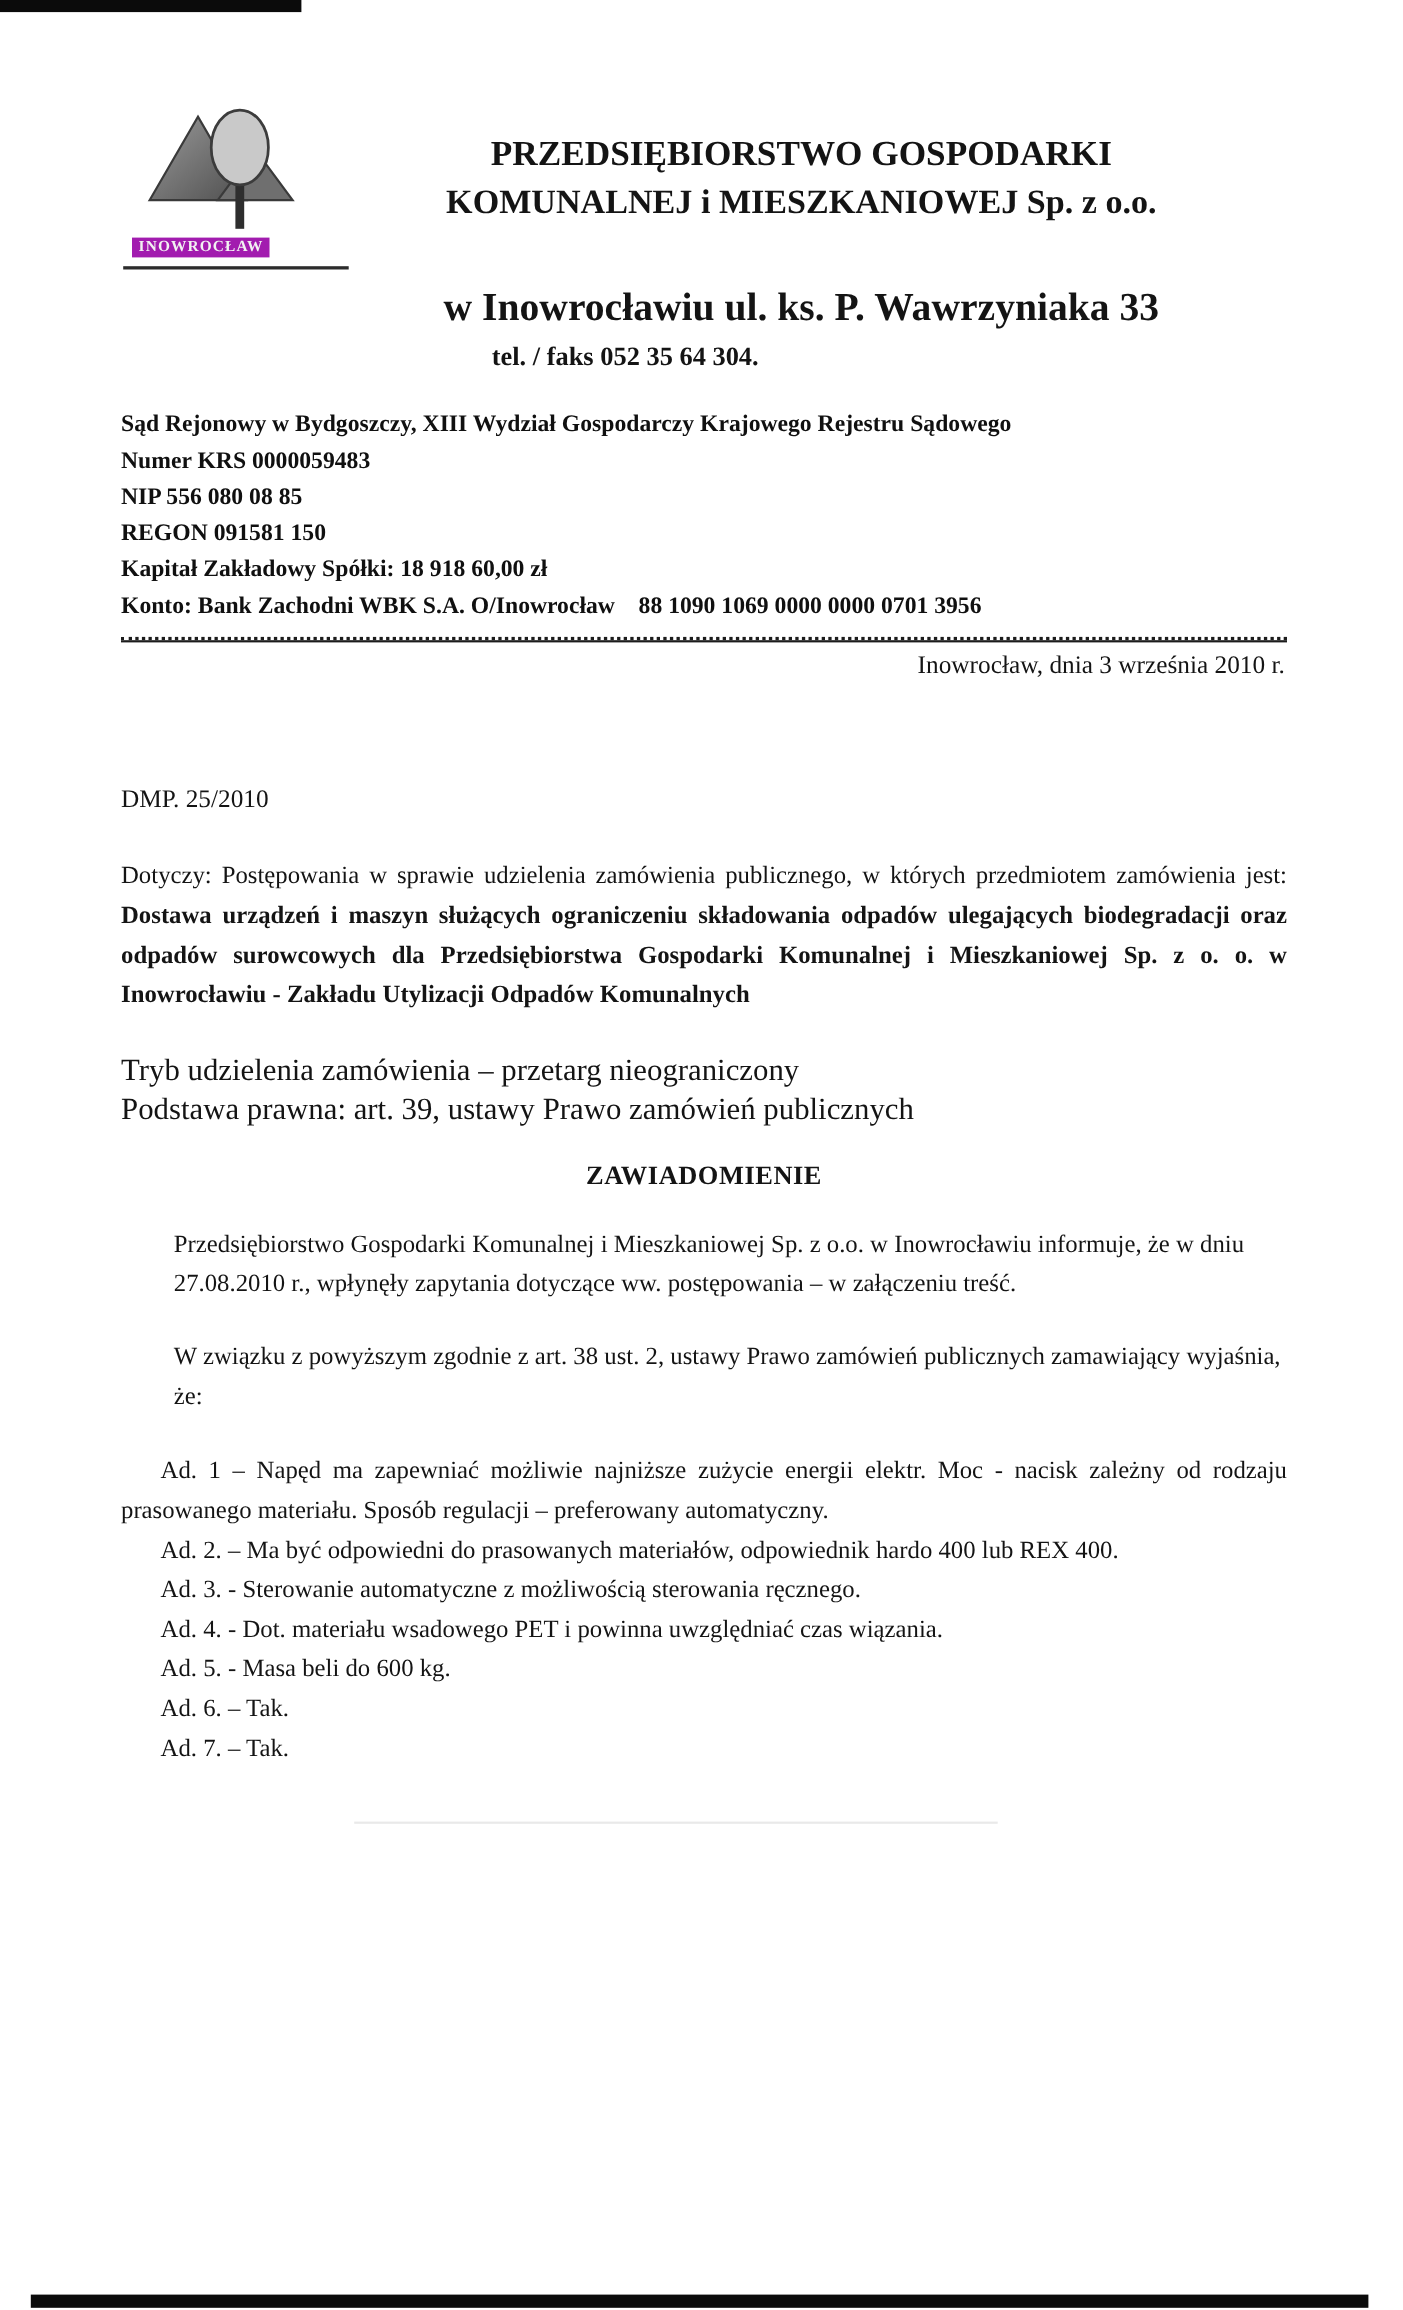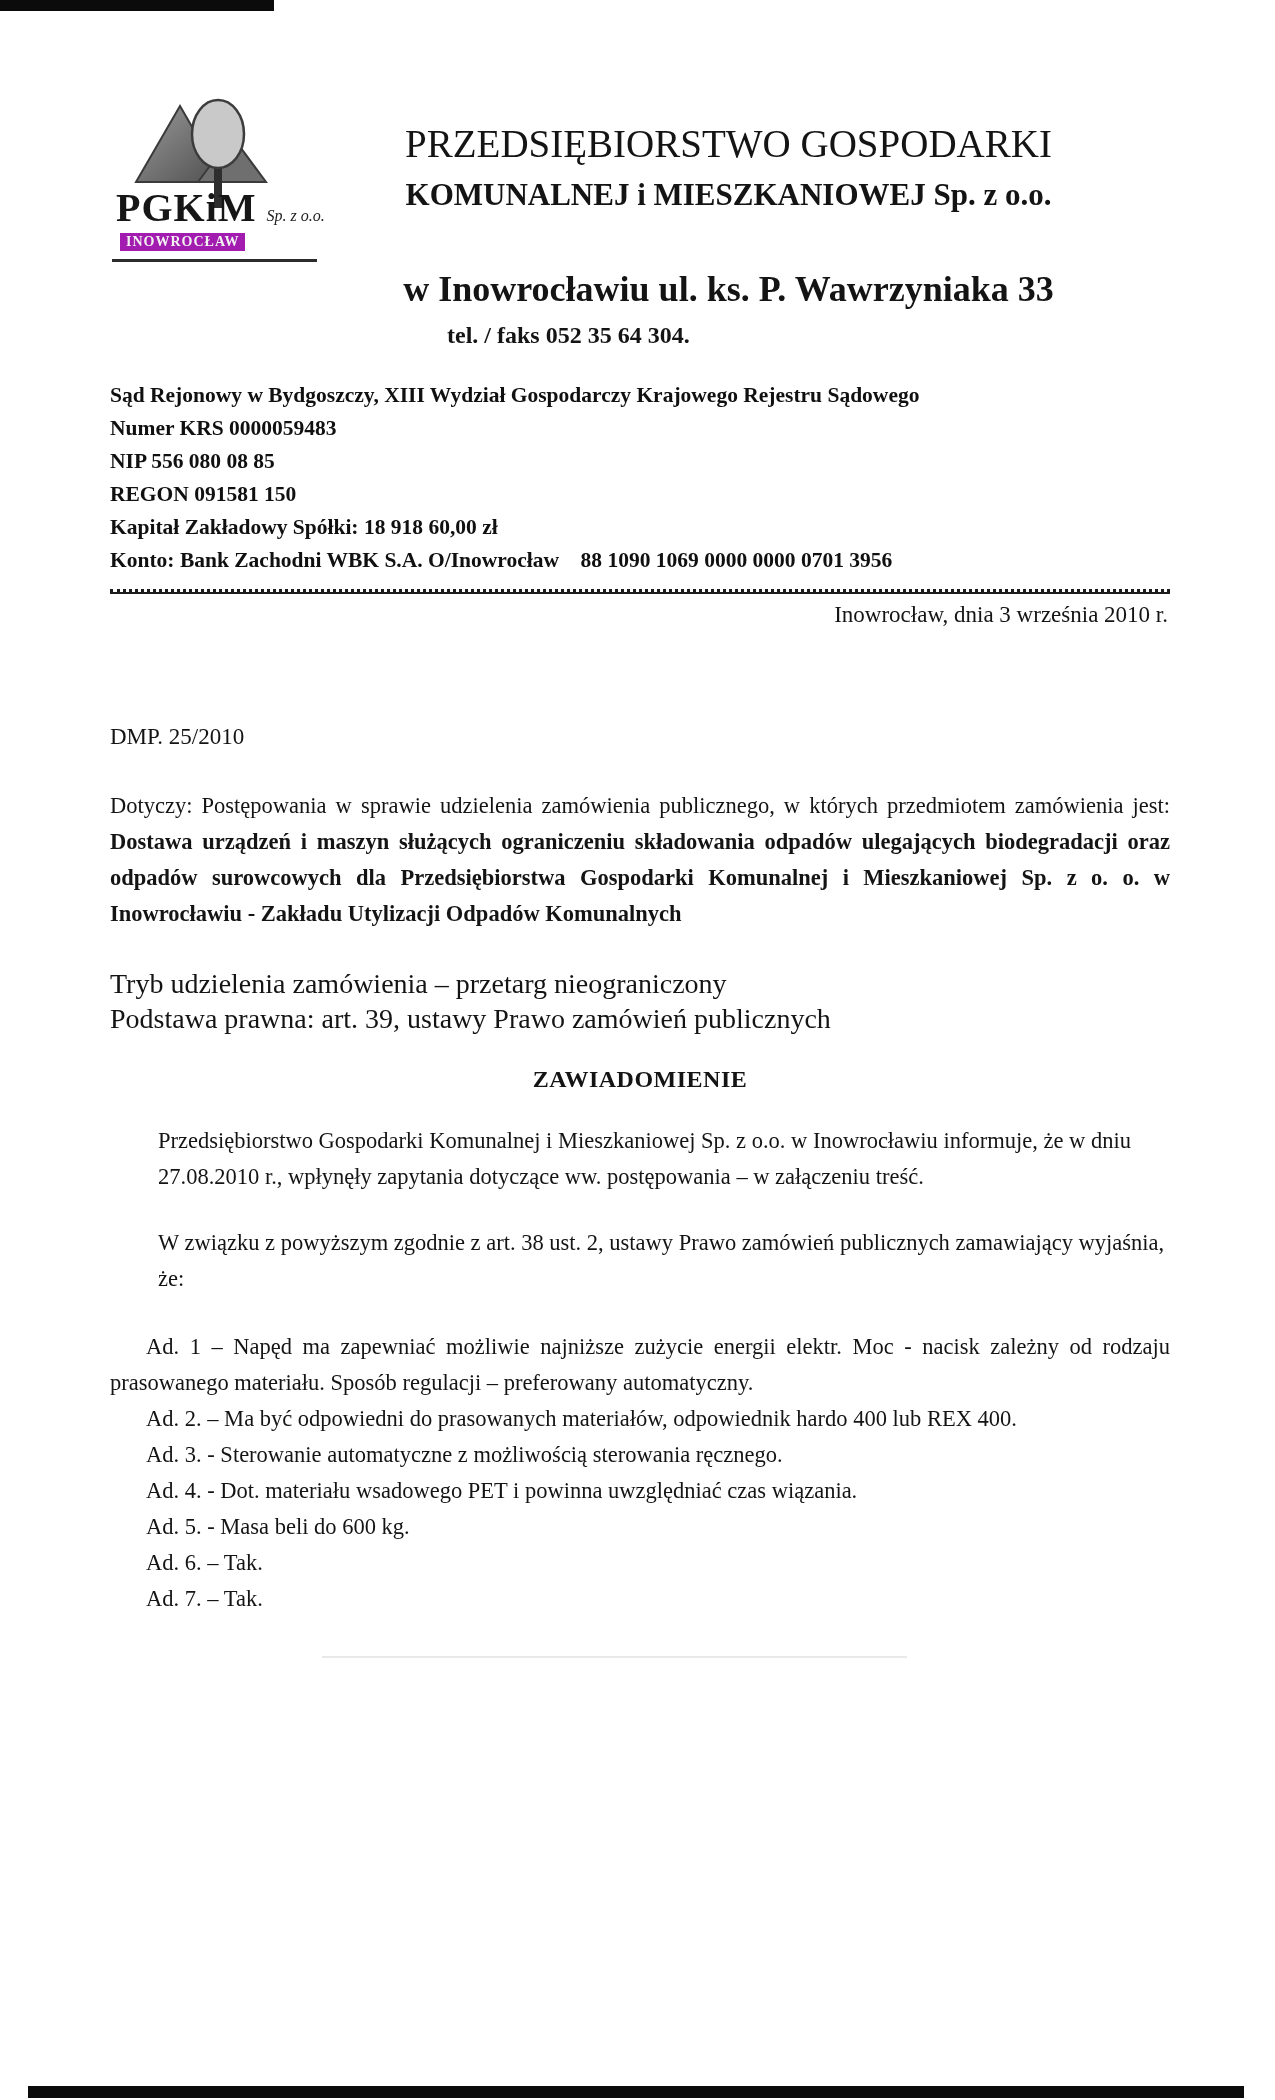--- a/index.html
+++ b/index.html
@@ -30,21 +30,21 @@
   .logo-suffix { font-style: italic; font-size: 16px; margin-left: 10px; color: #222; }
   .logo-city {
     display: inline-block; margin-left: 10px; margin-top: 2px;
     background: #a21caf; color: #f2f2f2;
     font-size: 14px; font-weight: bold; letter-spacing: 1px;
     padding: 1px 6px;
   }
   .logo-rule { width: 205px; border-bottom: 3px solid #2c2c2c; margin-top: 8px; margin-left: 2px; }
 
   .company-block { flex: 1; padding-top: 28px; padding-right: 55px; text-align: center; }
-  .company-line-1 { font-size: 39px; font-weight: normal; line-height: 1.45; }
+  .company-line-1 { font-size: 32px; font-weight: bold; line-height: 1.45; }
   .company-line-2 { font-size: 31px; font-weight: bold; line-height: 1.45; }
   .company-line-3 { font-size: 36px; font-weight: bold; line-height: 1.5; margin-top: 45px; }
   .contact-lines { text-align: left; padding-left: 105px; }
   .phone-line { font-size: 24px; font-weight: bold; line-height: 1.45; margin-top: 2px; }
   .email-line { font-size: 24px; line-height: 1.45; text-decoration: underline; margin-top: 2px; }
 
   
   .registry { margin-top: 26px; }
   .registry-line {
     font-size: 21.5px; font-weight: bold; line-height: 33px;
@@ -99,24 +99,20 @@
           <linearGradient id="mtn" x1="0" y1="0" x2="1" y2="1">
             <stop offset="0" stop-color="#9a9a9a"></stop>
             <stop offset="1" stop-color="#4f4f4f"></stop>
           </linearGradient>
         </defs>
         <polygon points="8,86 52,10 96,86" fill="url(#mtn)" stroke="#3a3a3a" stroke-width="2"></polygon>
         <polygon points="70,86 104,40 138,86" fill="#6f6f6f" stroke="#3a3a3a" stroke-width="2"></polygon>
         <rect x="86" y="60" width="8" height="52" fill="#2e2e2e"></rect>
         <ellipse cx="90" cy="38" rx="26" ry="34" fill="#c9c9c9" stroke="#3c3c3c" stroke-width="2.5"></ellipse>
       </svg>
-      <div class="logo-text-row">
-        <span class="logo-acronym">PGKiM</span>
-        <span class="logo-suffix">Sp. z o.o.</span>
-      </div>
       <span class="logo-city">INOWROCŁAW</span>
       <div class="logo-rule"></div>
     </div>
 
     <div class="company-block">
       <div class="company-line-1">PRZEDSIĘBIORSTWO GOSPODARKI</div>
       <div class="company-line-2">KOMUNALNEJ i MIESZKANIOWEJ Sp. z o.o.</div>
       <div class="company-line-3">w  Inowrocławiu  ul. ks. P. Wawrzyniaka 33</div>
       <div class="contact-lines">
         <div class="phone-line">tel. / faks 052 35 64 304.</div>

